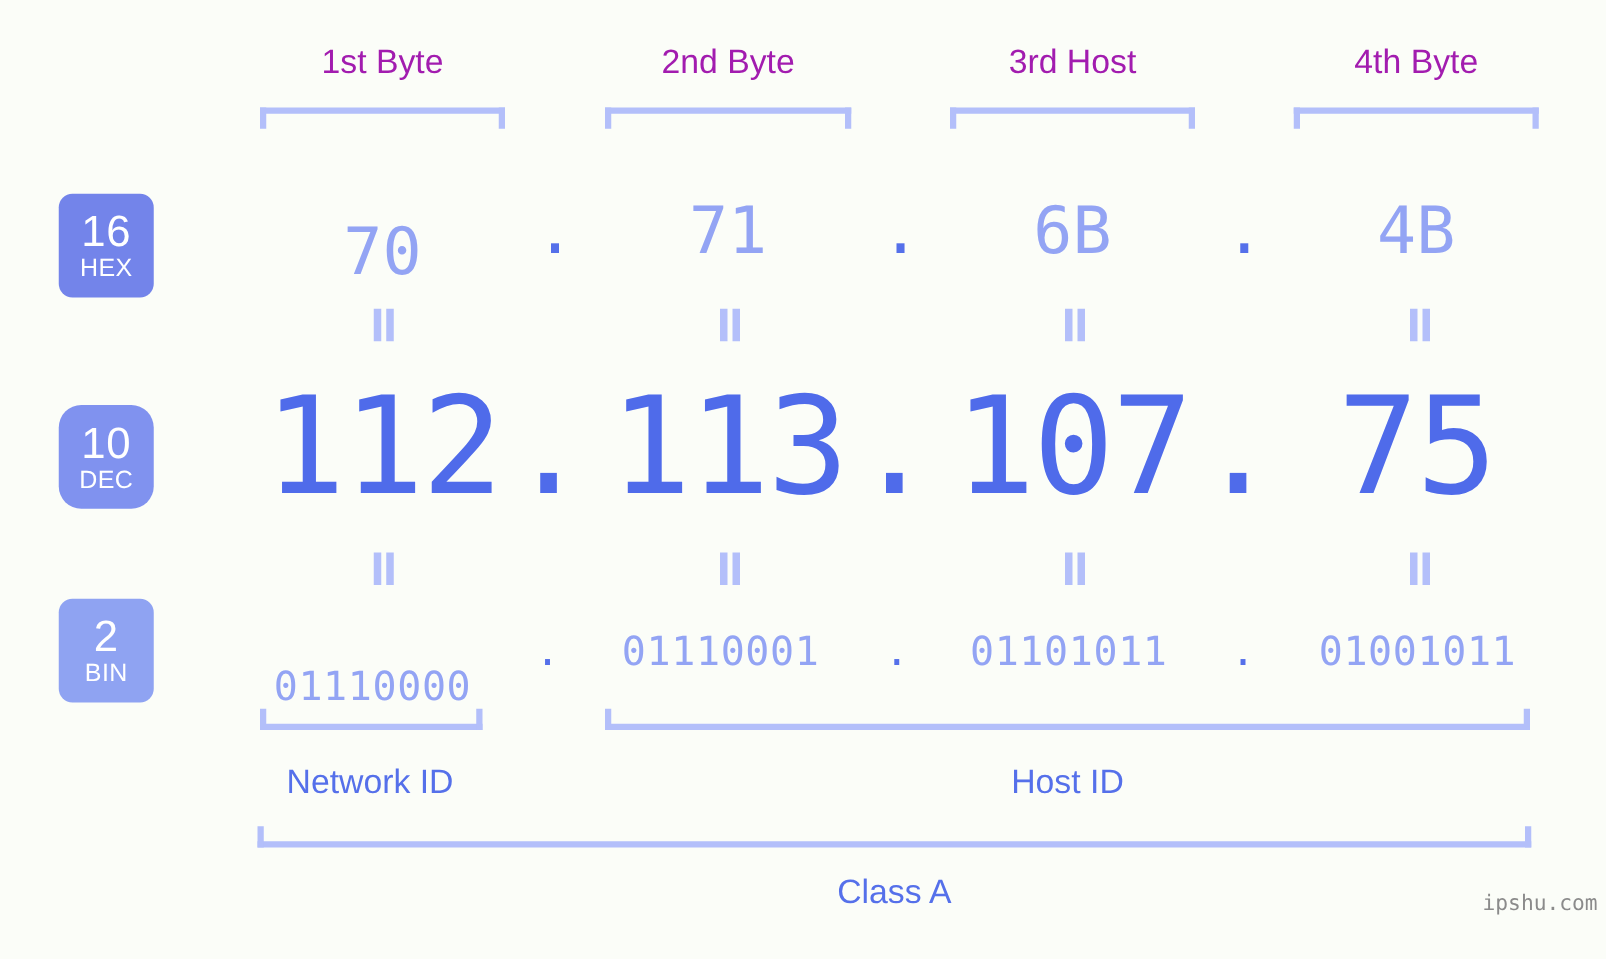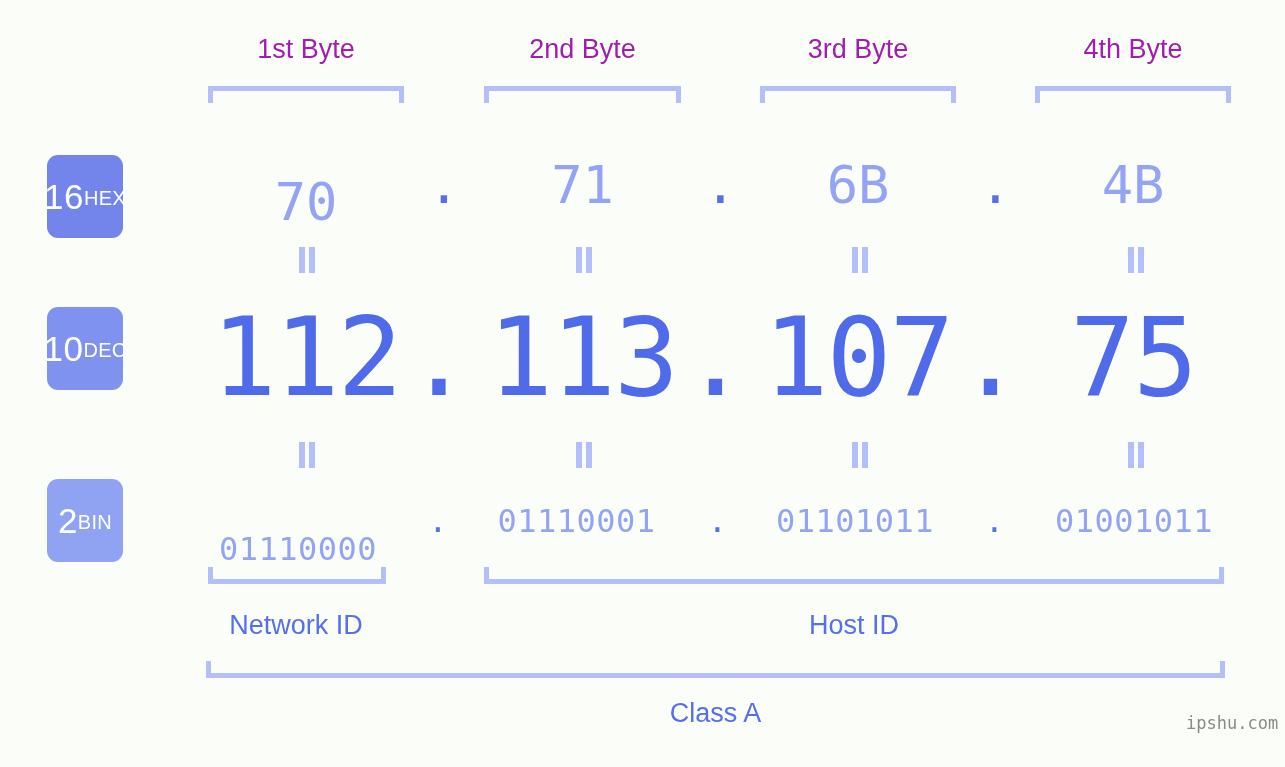--- a/index.html
+++ b/index.html
@@ -47,21 +47,21 @@
     border-width: 0 5px 5px 5px;
   }
 
   
   .badge {
     position: absolute;
     width: 76px;
     height: 83px;
     border-radius: 11px;
     display: flex;
-    flex-direction: row;
+    flex-direction: column;
     align-items: center;
     justify-content: center;
     color: #ffffff;
     line-height: 1;
   }
   .badge .num {
     font-size: 35px;
     font-family: "Liberation Sans", sans-serif;
     letter-spacing: 0.5px;
   }
@@ -151,21 +151,21 @@
     white-space: nowrap;
   }
 </style>
 </head>
 <body>
 
 <div id="stage">
 
   <div class="byte-label" style="left:208px; top:34px; width:196px;">1st Byte</div>
   <div class="byte-label" style="left:484px; top:34px; width:197px;">2nd Byte</div>
-  <div class="byte-label" style="left:760px; top:34px; width:196px;">3rd Byte</div>
+  <div class="byte-label" style="left:760px; top:34px; width:196px;">3rd Host</div>
   <div class="byte-label" style="left:1035px; top:34px; width:196px;">4th Byte</div>
 
   <div class="bracket down" style="left:208px; top:86px; width:196px; height:17px;"></div>
   <div class="bracket down" style="left:484px; top:86px; width:197px; height:17px;"></div>
   <div class="bracket down" style="left:760px; top:86px; width:196px; height:17px;"></div>
   <div class="bracket down" style="left:1035px; top:86px; width:196px; height:17px;"></div>
 
   <div class="badge" style="left:47px; top:155px; background:#7384ea;">
     <span class="num">16</span>
     <span class="sys">HEX</span>
@@ -189,21 +189,21 @@
     </div>
   <div class="eq" style="left:846px; top:247px;">
       <i class="a"></i>
       <i class="b"></i>
     </div>
   <div class="eq" style="left:1122px; top:247px;">
       <i class="a"></i>
       <i class="b"></i>
     </div>
 
-  <div class="badge" style="left:47px; top:307px; background:#8092ef;">
+  <div class="badge" style="left:47px; top:324px; background:#8092ef;border-radius:18px;">
     <span class="num">10</span>
     <span class="sys">DEC</span>
   </div>
 
   <div class="cell dec-val" style="left:203px; top:295px; width:206px;">112</div>
   <div class="cell dec-dot" style="left:399px; top:295px; width:80px;">.</div>
   <div class="cell dec-val" style="left:479px; top:295px; width:207px;">113</div>
   <div class="cell dec-dot" style="left:676px; top:295px; width:79px;">.</div>
   <div class="cell dec-val" style="left:755px; top:295px; width:206px;">107</div>
   <div class="cell dec-dot" style="left:951px; top:295px; width:79px;">.</div>

